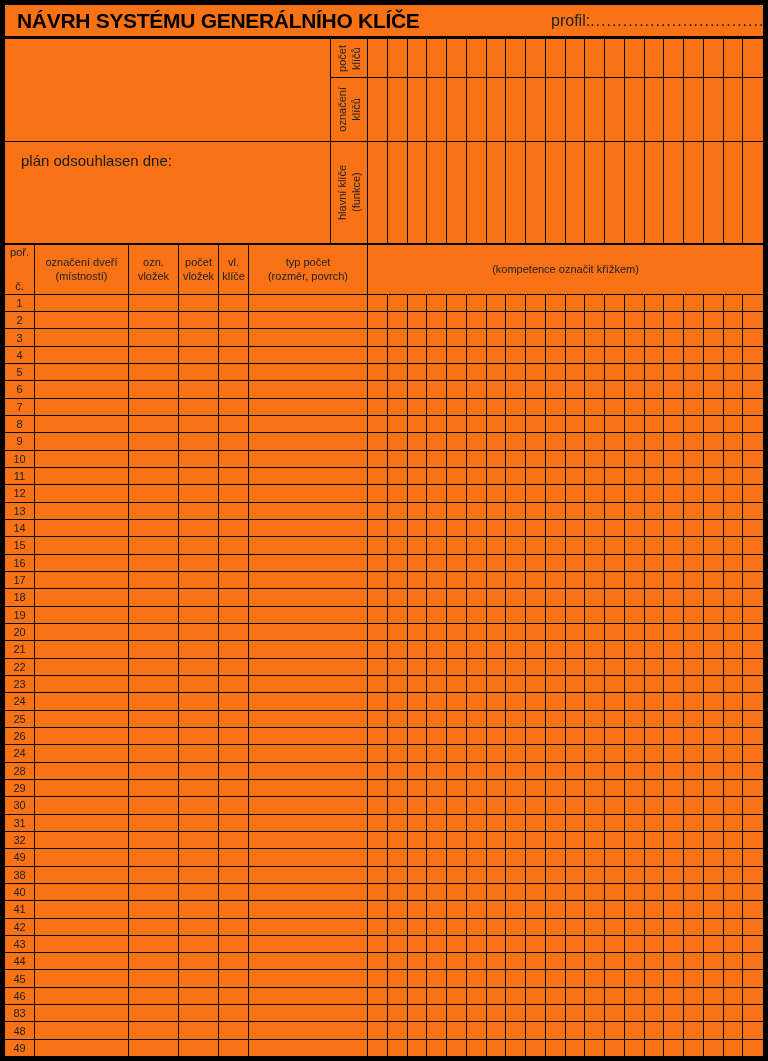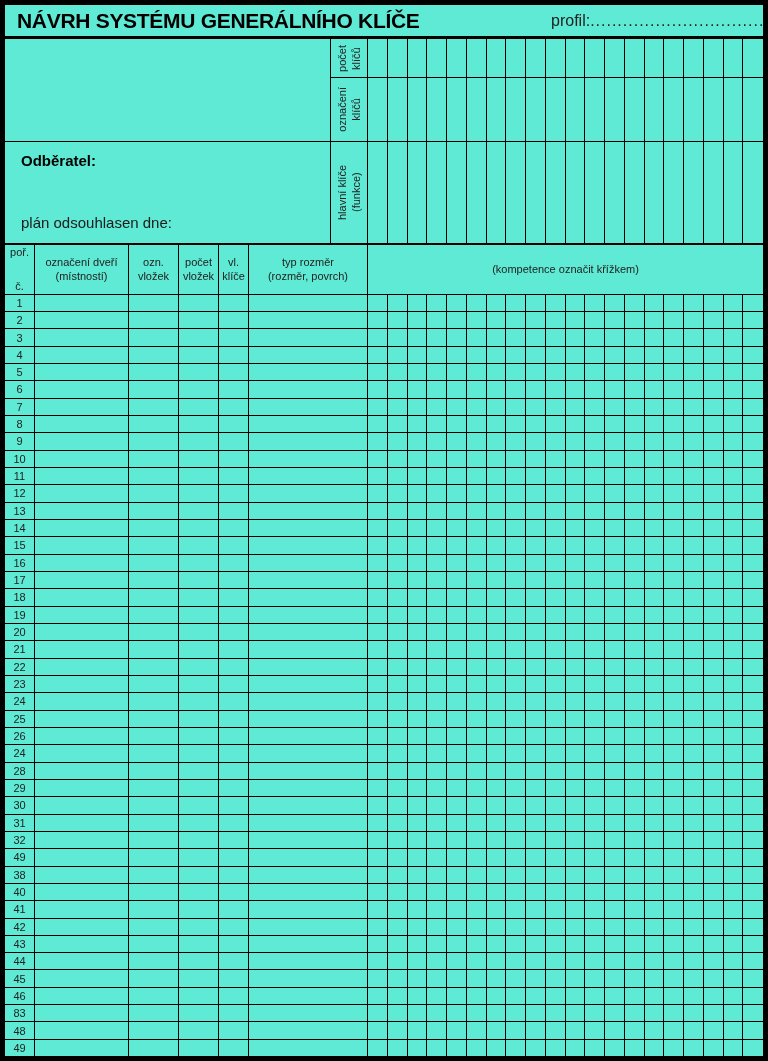--- a/index.html
+++ b/index.html
@@ -1,21 +1,21 @@
 <!DOCTYPE html>
 <html><head>
 <meta charset="utf-8">
 <style>
   * { box-sizing: border-box; margin: 0; padding: 0; }
   html, body { background: #888; }
   body { display: flex; justify-content: center; }
   .page {
     position: relative;
     width: 768px; height: 1061px;
-    background: #5eead4;
+    background: #f97316;
     border: 5px solid #000;
     display: flex; flex-direction: column;
     font-family: "Liberation Sans", "DejaVu Sans", sans-serif;
     color: #1a1a1a;
   }
   
   .title-bar {
     flex: 0 0 34px;
     border-bottom: 3px solid #000;
     display: flex; align-items: center;
@@ -80,21 +80,20 @@
     <div class="profil-wrap">
       <span>profil:</span>
       <span class="profil-dots">............................................................</span>
     </div>
   </div>
 
   <div class="top-section">
     <div class="left-col">
       <div class="blank-box"></div>
       <div class="customer-box">
-        <div class="customer-label">Odběratel:</div>
         <div class="plan-label">plán odsouhlasen dne:</div>
       </div>
     </div>
     <div class="label-col">
       <div class="lcell lc-a">
         <div class="vtext">
           <span>počet</span>
           <span>klíčů</span>
         </div>
       </div>
@@ -190,21 +189,21 @@
     </div>
     <div class="hcell w-count">
       <span>počet</span>
       <span>vložek</span>
     </div>
     <div class="hcell w-key">
       <span>vl.</span>
       <span>klíče</span>
     </div>
     <div class="hcell w-type">
-      <span>typ rozměr</span>
+      <span>typ počet</span>
       <span>(rozměr, povrch)</span>
     </div>
     <div class="hcell h-matrix">
       <span>(kompetence označit křížkem)</span>
     </div>
   </div>
 
   <div class="rows" id="rows">
       <div class="trow">
         <div class="cell c-num">1</div>

